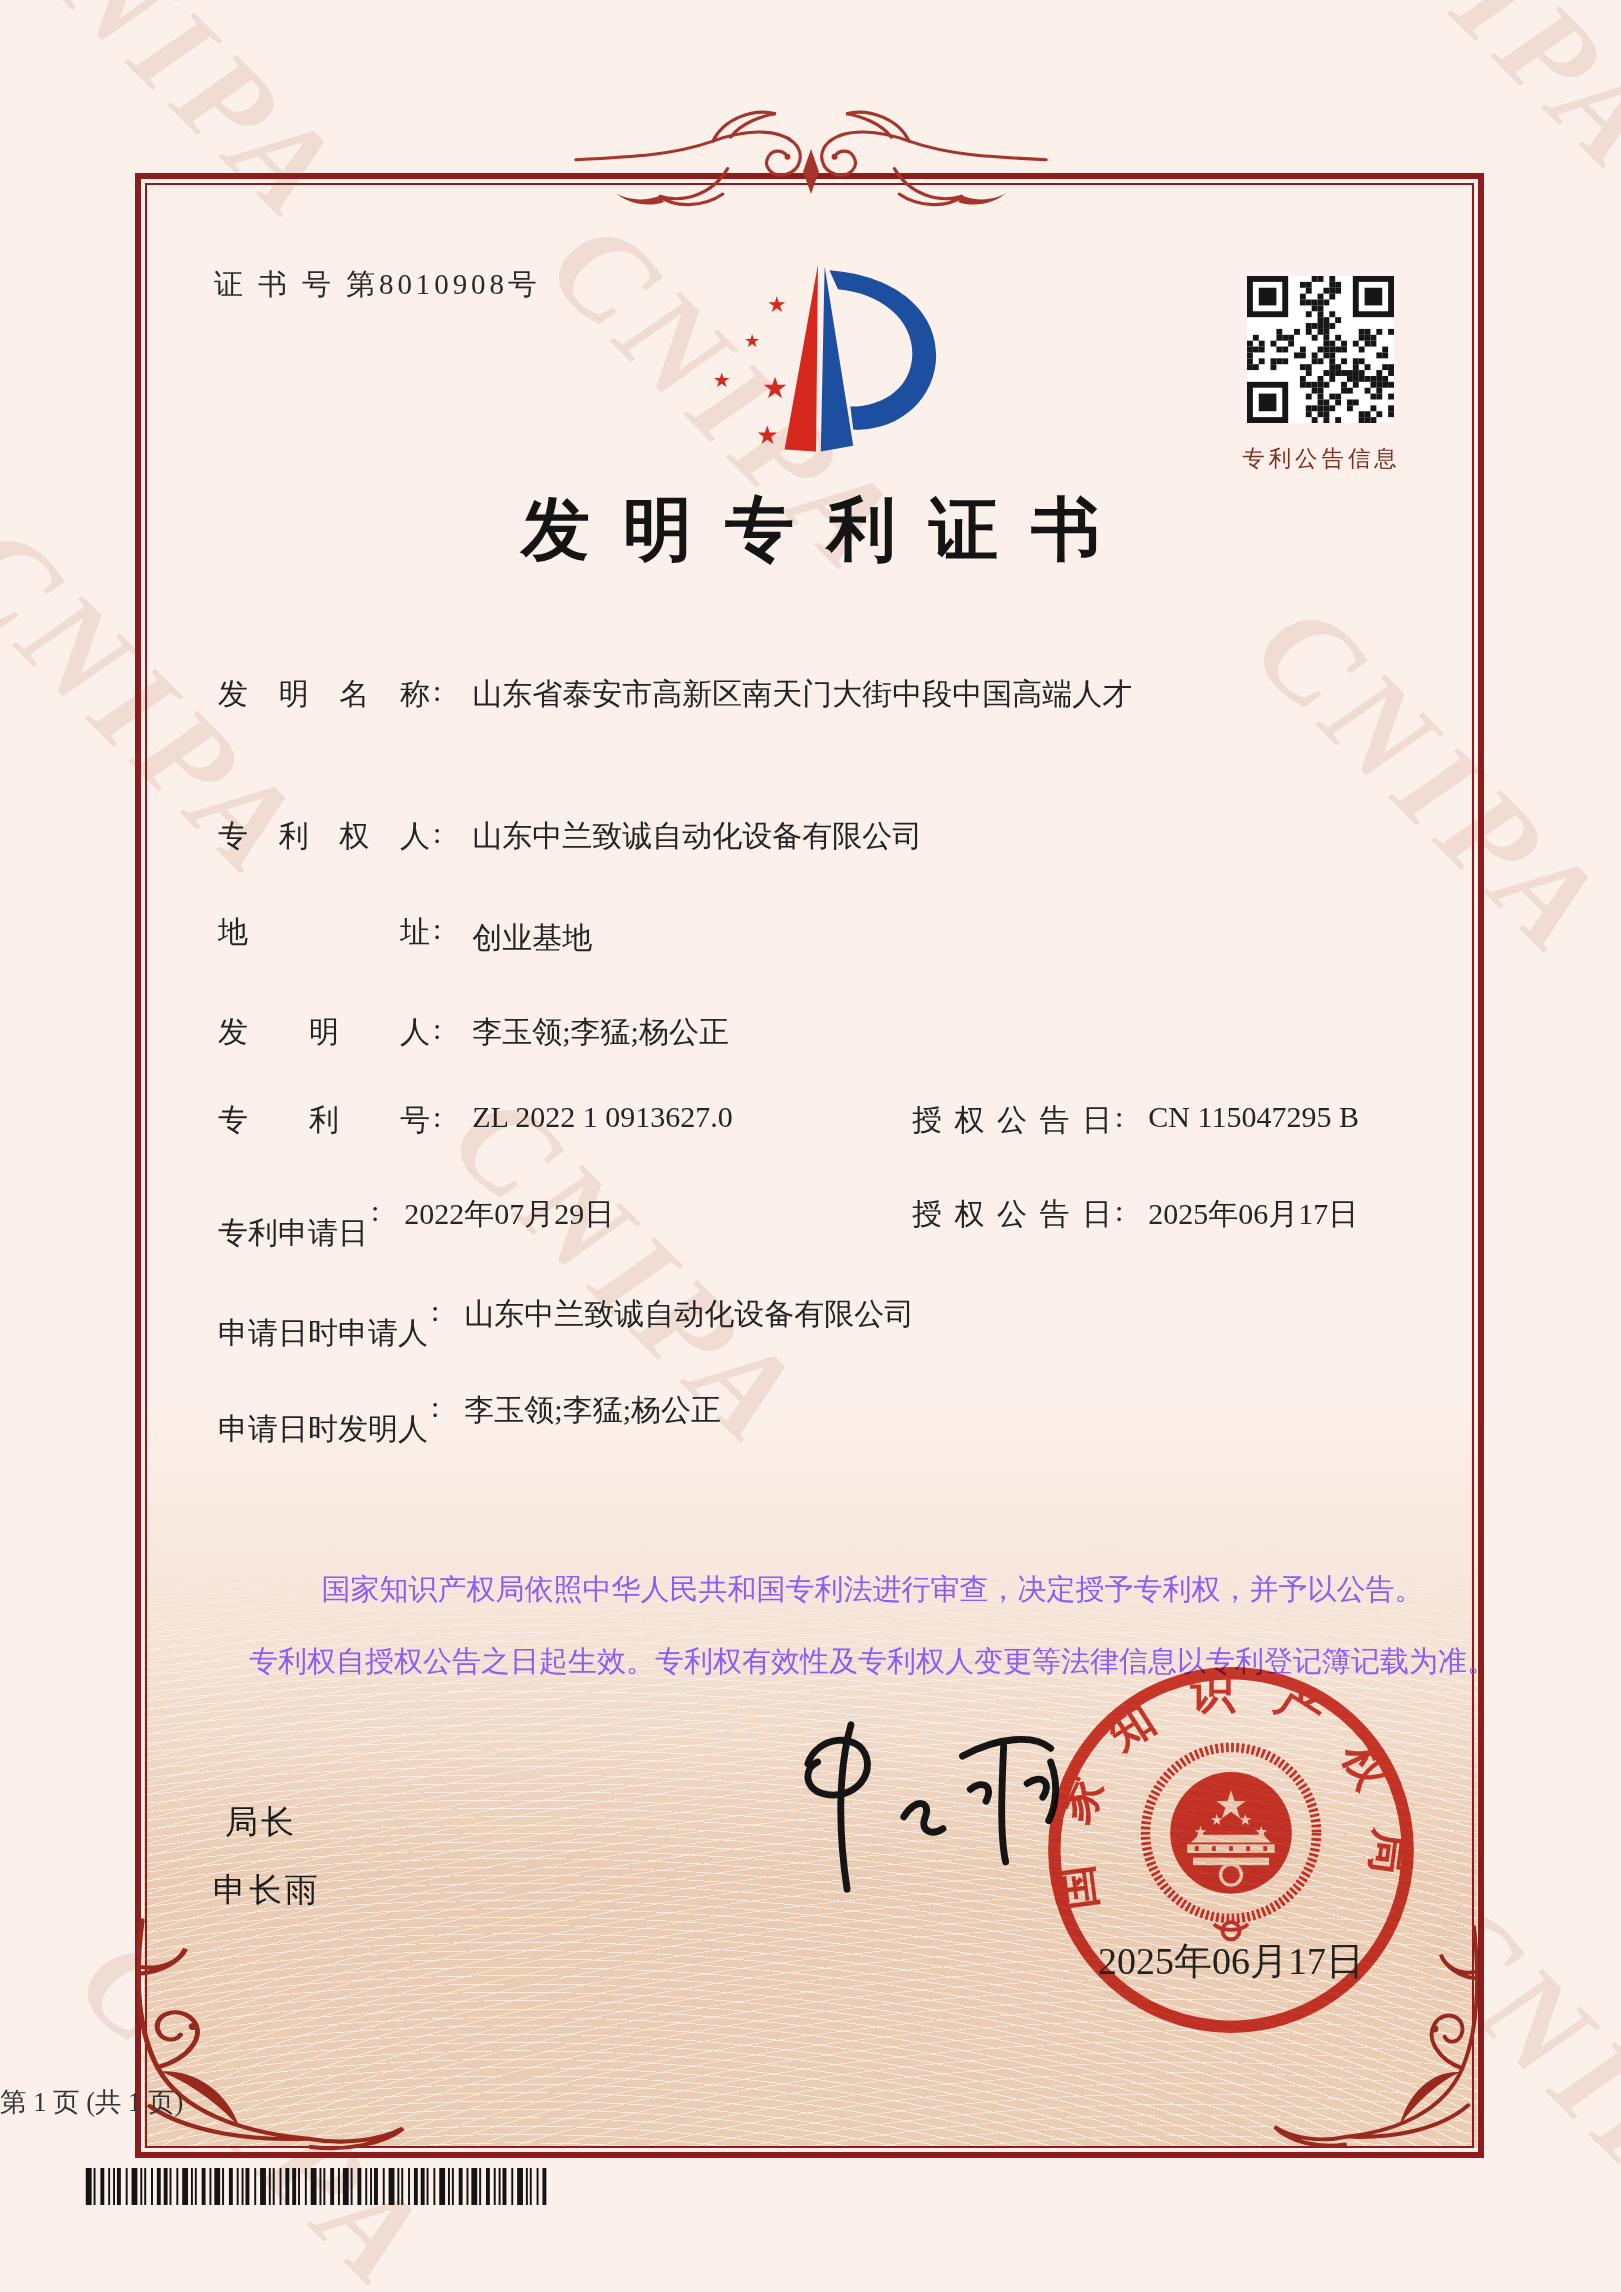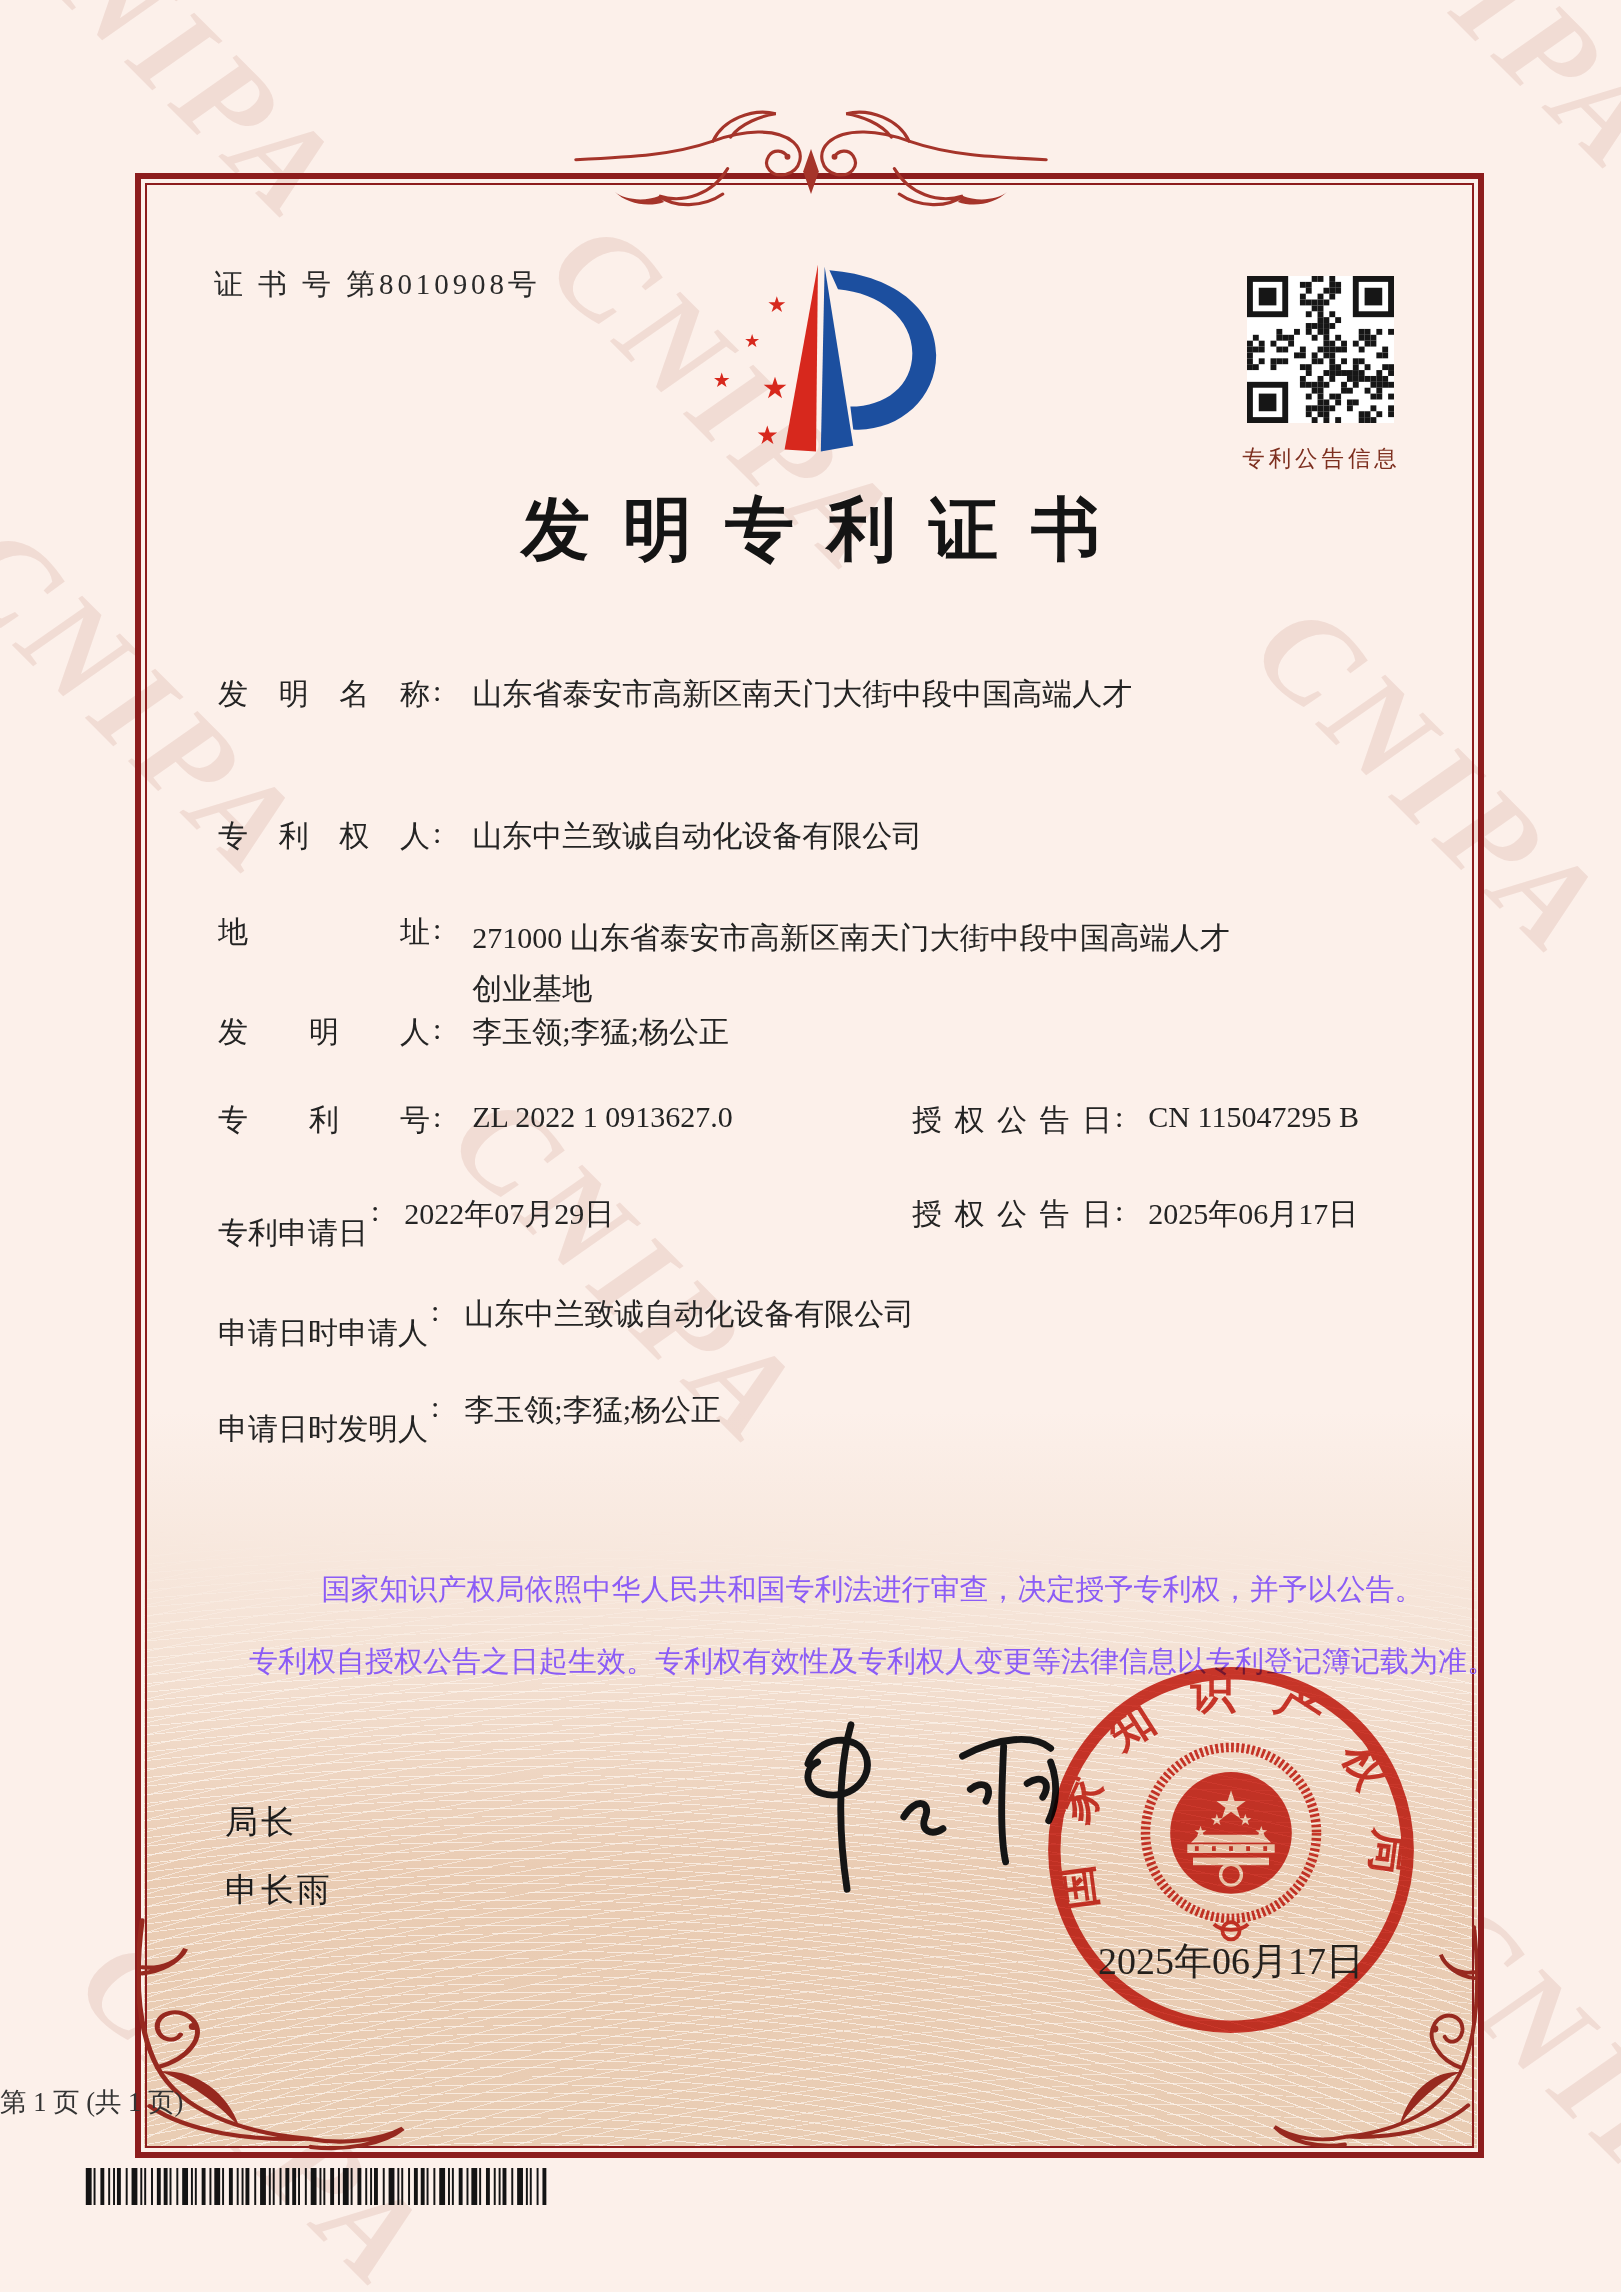--- a/index.html
+++ b/index.html
@@ -70,21 +70,21 @@
   .col2{position:absolute;left:694px;top:0;white-space:nowrap;}
   .addr-lines{display:inline-block;vertical-align:top;line-height:51px;white-space:nowrap;}
   
   .statement{
     position:absolute;left:147px;top:1553px;width:1451px;text-align:center;
     font-size:29px;line-height:72px;color:#8b5cf6;
   }
   
   .director-label{position:absolute;left:225px;top:1800px;font-size:33px;letter-spacing:2.9px;
     font-family:"Liberation Sans","DejaVu Sans",sans-serif;color:#1c1c1c;font-weight:500;}
-  .director-name{position:absolute;left:225px;top:1868px;font-size:33px;letter-spacing:2.9px;
+  .director-name{position:absolute;left:213px;top:1868px;font-size:33px;letter-spacing:2.9px;
     font-family:"Liberation Sans","DejaVu Sans",sans-serif;color:#1c1c1c;font-weight:500;}
   .signature{position:absolute;left:757px;top:1707px;width:323px;height:201px;}
   .sig{fill:none;stroke:#151515;stroke-width:7;stroke-linecap:round;stroke-linejoin:round;}
   .seal{position:absolute;left:1041px;top:1660px;width:380px;height:380px;opacity:.95;mix-blend-mode:multiply;}
   
   .page-info{position:absolute;left:0;top:2084px;width:100%;text-align:left;font-size:26.5px;color:#333;}
   .barcode{position:absolute;left:84px;top:2168px;width:469px;height:37px;}
 </style>
 </head>
 <body>
@@ -348,21 +348,21 @@
     <span class="val">山东省泰安市高新区南天门大街中段中国高端人才</span>
   </div>
 
   <div class="row" style="top:816px">
     <span class="lbl">专利权人</span><span class="colon">:</span>
     <span class="val">山东中兰致诚自动化设备有限公司</span>
   </div>
 
   <div class="row" style="top:912px">
     <span class="lbl">地址</span><span class="colon">:</span>
-    <span class="val addr-lines"><span style="display:block">271000 山东省泰安市高新区南天门大街中段中国高端人才</span><span style="display:block">创业基地</span></span>
+    <span class="val addr-lines"><span style="display:block">创业基地</span></span>
   </div>
 
   <div class="row" style="top:1012px">
     <span class="lbl">发明人</span><span class="colon">:</span>
     <span class="val">李玉领;李猛;杨公正</span>
   </div>
 
   <div class="row" style="top:1100px">
     <span class="lbl">专利号</span><span class="colon">:</span>
     <span class="val">ZL 2022 1 0913627.0</span>

